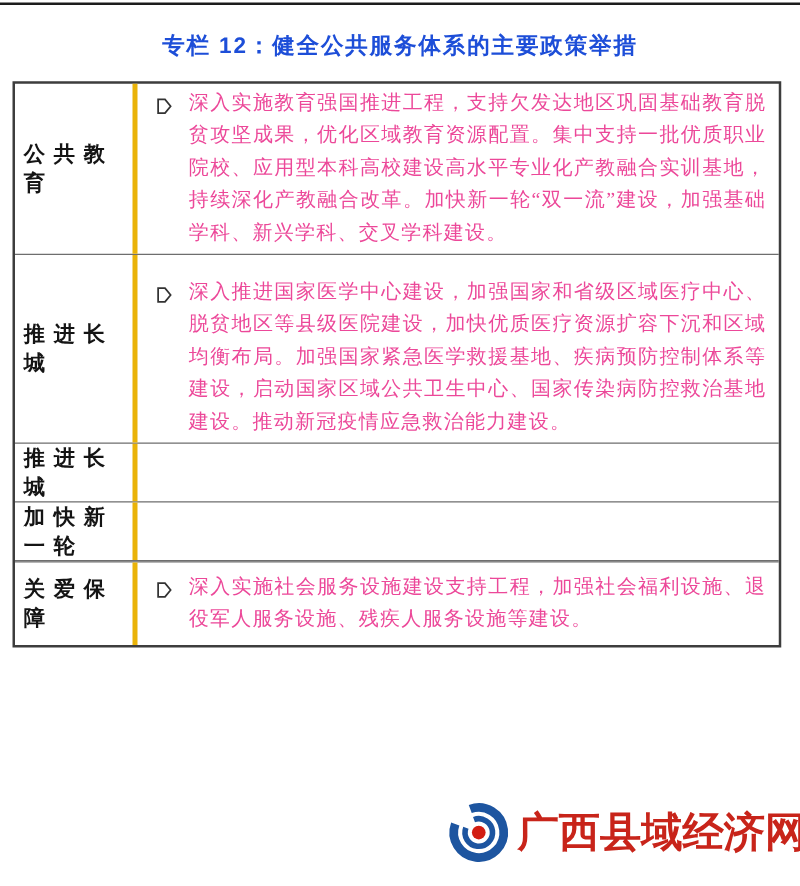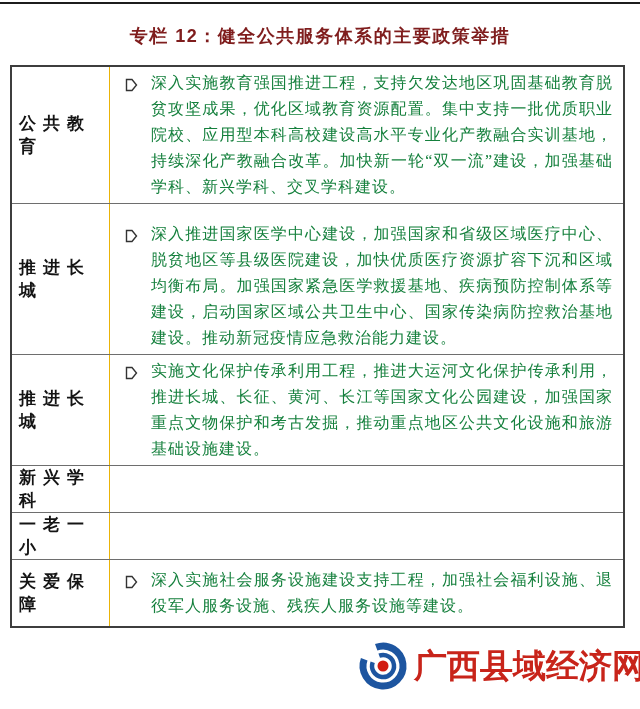--- a/index.html
+++ b/index.html
@@ -14,34 +14,34 @@
     position:absolute;top:2px;left:0;
     width:640px;height:2px;
     background:#1c1c1c;
   }
   .title{
     position:absolute;top:24px;left:0;width:100%;
     margin:0;
     text-align:center;
     font-family:"Liberation Sans", sans-serif;
     font-size:18px;font-weight:bold;
-    color:#7f1d1d;
+    color:#1d4ed8;
     letter-spacing:1.5px;
   }
   .policy-table{
     position:absolute;top:65px;left:10px;
     width:611px;
     border:2px solid #3d3d3d;
     background:#ffffff;
   }
   .row{display:flex;border-top:1px solid #6e6e6e;}
   .row:first-child{border-top:none;}
   .cat-cell{
     flex:0 0 98px;
-    border-right:1px solid #eab308;
+    border-right:4px solid #eab308;
     display:flex;align-items:center;justify-content:center;
     font-family:"Liberation Sans", sans-serif;
     font-weight:bold;font-size:17px;color:#141414;
     letter-spacing:7px;
     padding-left:7px; 
     box-sizing:border-box;
   }
   .content-cell{
     flex:1;
     display:flex;align-items:center;
@@ -56,21 +56,21 @@
   .row:nth-child(6) .content-cell{min-height:66px;}
   .entry{display:flex;align-items:flex-start;}
   .bullet{
     flex:0 0 13px;
     margin:8px 13px 0 2px;
     line-height:0;
   }
   .policy-text{
     margin:0;
     font-size:16px;line-height:26px;
-    color:#15803d;
+    color:#ec4899;
     letter-spacing:1px;
     text-align:justify;
     text-align-last:left;
   }
   .watermark{
     position:absolute;left:355px;top:638px;
     display:flex;align-items:center;
     pointer-events:none;
   }
   .wm-logo{flex:0 0 56px;line-height:0;}
@@ -118,38 +118,27 @@
                 <polygon points="1.5,1.5 7,1.5 11.5,7 7,12.5 1.5,12.5" fill="none" stroke="#333333" stroke-width="1.4"></polygon>
               </svg>
           </span>
           <p class="policy-text">深入推进国家医学中心建设，加强国家和省级区域医疗中心、脱贫地区等县级医院建设，加快优质医疗资源扩容下沉和区域均衡布局。加强国家紧急医学救援基地、疾病预防控制体系等建设，启动国家区域公共卫生中心、国家传染病防控救治基地建设。推动新冠疫情应急救治能力建设。</p>
         </div>
       </div>
     </div>
 
     <div class="row">
       <div class="cat-cell">推进长城</div>
-      <div class="content-cell">
-        <div class="entry">
-          <span class="bullet">
-            <svg width="13" height="14" viewBox="0 0 13 14">
-                <polygon points="1.5,1.5 7,1.5 11.5,7 7,12.5 1.5,12.5" fill="none" stroke="#333333" stroke-width="1.4"></polygon>
-              </svg>
-          </span>
-          <p class="policy-text">实施文化保护传承利用工程，推进大运河文化保护传承利用，推进长城、长征、黄河、长江等国家文化公园建设，加强国家重点文物保护和考古发掘，推动重点地区公共文化设施和旅游基础设施建设。</p>
-        </div>
-      </div>
     </div>
 
     <div class="row">
-      <div class="cat-cell">新兴学科</div>
+      <div class="cat-cell">加快新一轮</div>
     </div>
 
     <div class="row">
-      <div class="cat-cell">一老一小</div>
     </div>
 
     <div class="row">
       <div class="cat-cell">关爱保障</div>
       <div class="content-cell">
         <div class="entry">
           <span class="bullet">
             <svg width="13" height="14" viewBox="0 0 13 14">
                 <polygon points="1.5,1.5 7,1.5 11.5,7 7,12.5 1.5,12.5" fill="none" stroke="#333333" stroke-width="1.4"></polygon>
               </svg>

